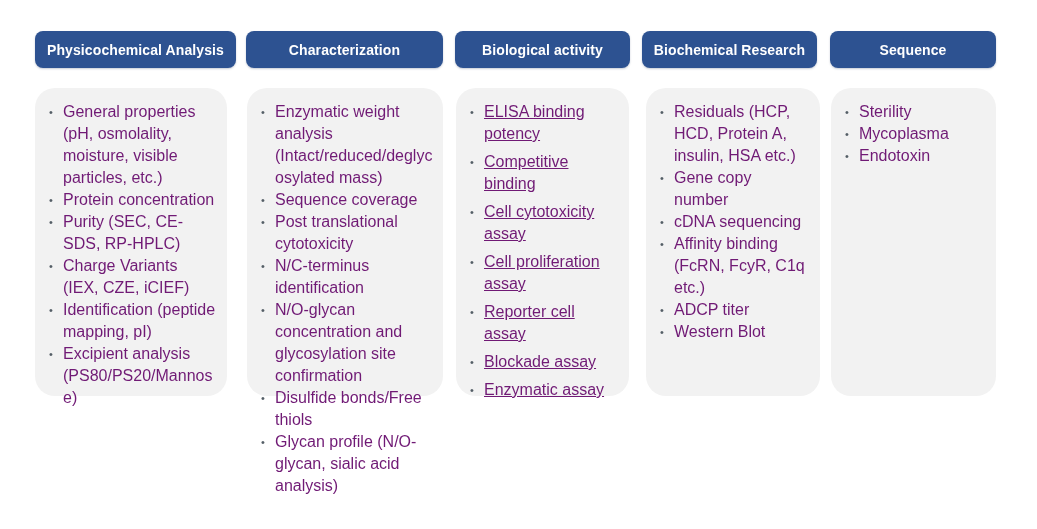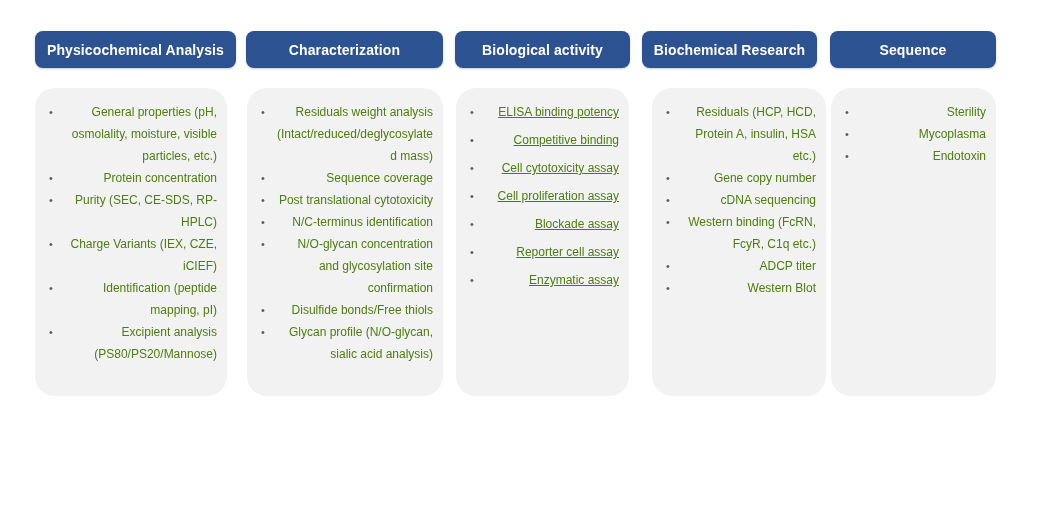--- a/index.html
+++ b/index.html
@@ -1,15 +1,15 @@
 <!DOCTYPE html>
 <html><head>
 <meta charset="utf-8">
 <style>
-  * { margin: 0; padding: 0; box-sizing: border-box; text-align: right; }
+  * { margin: 0; padding: 0; box-sizing: border-box; }
   html, body { width: 1037px; height: 529px; }
   body {
     background: #ffffff;
     font-family: "Liberation Sans", sans-serif;
     position: relative;
     overflow: hidden;
   }
   .stage { position: absolute; inset: 0; }
 
   .col { position: absolute; top: 0; }
@@ -34,22 +34,22 @@
   .col .card {
     position: absolute;
     top: 88px;
     height: 308px;
     background: #f2f2f2;
     border-radius: 20px;
     padding: 13px 10px 10px 12px;
   }
   .card ul {
     list-style: none;
-    color: #4d7c0f;
-    font-size: 12px;
+    color: #701a75;
+    font-size: 16px;
     line-height: 22px;
   }
   .card li {
     position: relative;
     padding-left: 16px;
     overflow-wrap: anywhere;
   }
   .card li::before {
     content: "\2022";
     position: absolute;
@@ -62,21 +62,21 @@
   .gap li:last-child { margin-bottom: 0; }
 
   
   .c1 { left: 35px;  width: 201px; }
   .c1 .card { left: 0px; width: 192px; }
   .c2 { left: 246px; width: 197px; }
   .c2 .card { left: 1px; width: 196px; }
   .c3 { left: 455px; width: 175px; }
   .c3 .card { left: 1px; width: 173px; }
   .c4 { left: 642px; width: 175px; }
-  .c4 .card { left: 10px; width: 174px; }
+  .c4 .card { left: 4px; width: 174px; }
   .c5 { left: 830px; width: 166px; }
   .c5 .card { left: 1px; width: 165px; }
 </style>
 </head>
 <body>
 
 <div class="stage">
 
   <div class="col c1">
     <div class="hdr">
@@ -93,58 +93,58 @@
         </ul>
     </div>
   </div>
 
   <div class="col c2">
     <div class="hdr">
       <span>Characterization</span>
     </div>
     <div class="card">
       <ul>
-          <li>Residuals weight analysis (Intact/reduced/deglycosylated mass)</li>
+          <li>Enzymatic weight analysis (Intact/reduced/deglycosylated mass)</li>
           <li>Sequence coverage</li>
           <li>Post translational cytotoxicity</li>
           <li>N/C-terminus identification</li>
           <li>N/O-glycan concentration and glycosylation site confirmation</li>
           <li>Disulfide bonds/Free thiols</li>
           <li>Glycan profile (N/O-glycan, sialic acid analysis)</li>
         </ul>
     </div>
   </div>
 
   <div class="col c3">
     <div class="hdr">
       <span>Biological activity</span>
     </div>
     <div class="card">
       <ul class="gap">
           <li>ELISA binding potency</li>
           <li>Competitive binding</li>
           <li>Cell cytotoxicity assay</li>
           <li>Cell proliferation assay</li>
+          <li>Reporter cell assay</li>
           <li>Blockade assay</li>
-          <li>Reporter cell assay</li>
           <li>Enzymatic assay</li>
         </ul>
     </div>
   </div>
 
   <div class="col c4">
     <div class="hdr">
       <span>Biochemical Research</span>
     </div>
     <div class="card">
       <ul>
           <li>Residuals (HCP, HCD, Protein A, insulin, HSA etc.)</li>
           <li>Gene copy number</li>
           <li>cDNA sequencing</li>
-          <li>Western binding (FcRN, FcyR, C1q etc.)</li>
+          <li>Affinity binding (FcRN, FcyR, C1q etc.)</li>
           <li>ADCP titer</li>
           <li>Western Blot</li>
         </ul>
     </div>
   </div>
 
   <div class="col c5">
     <div class="hdr">
       <span>Sequence</span>
     </div>

